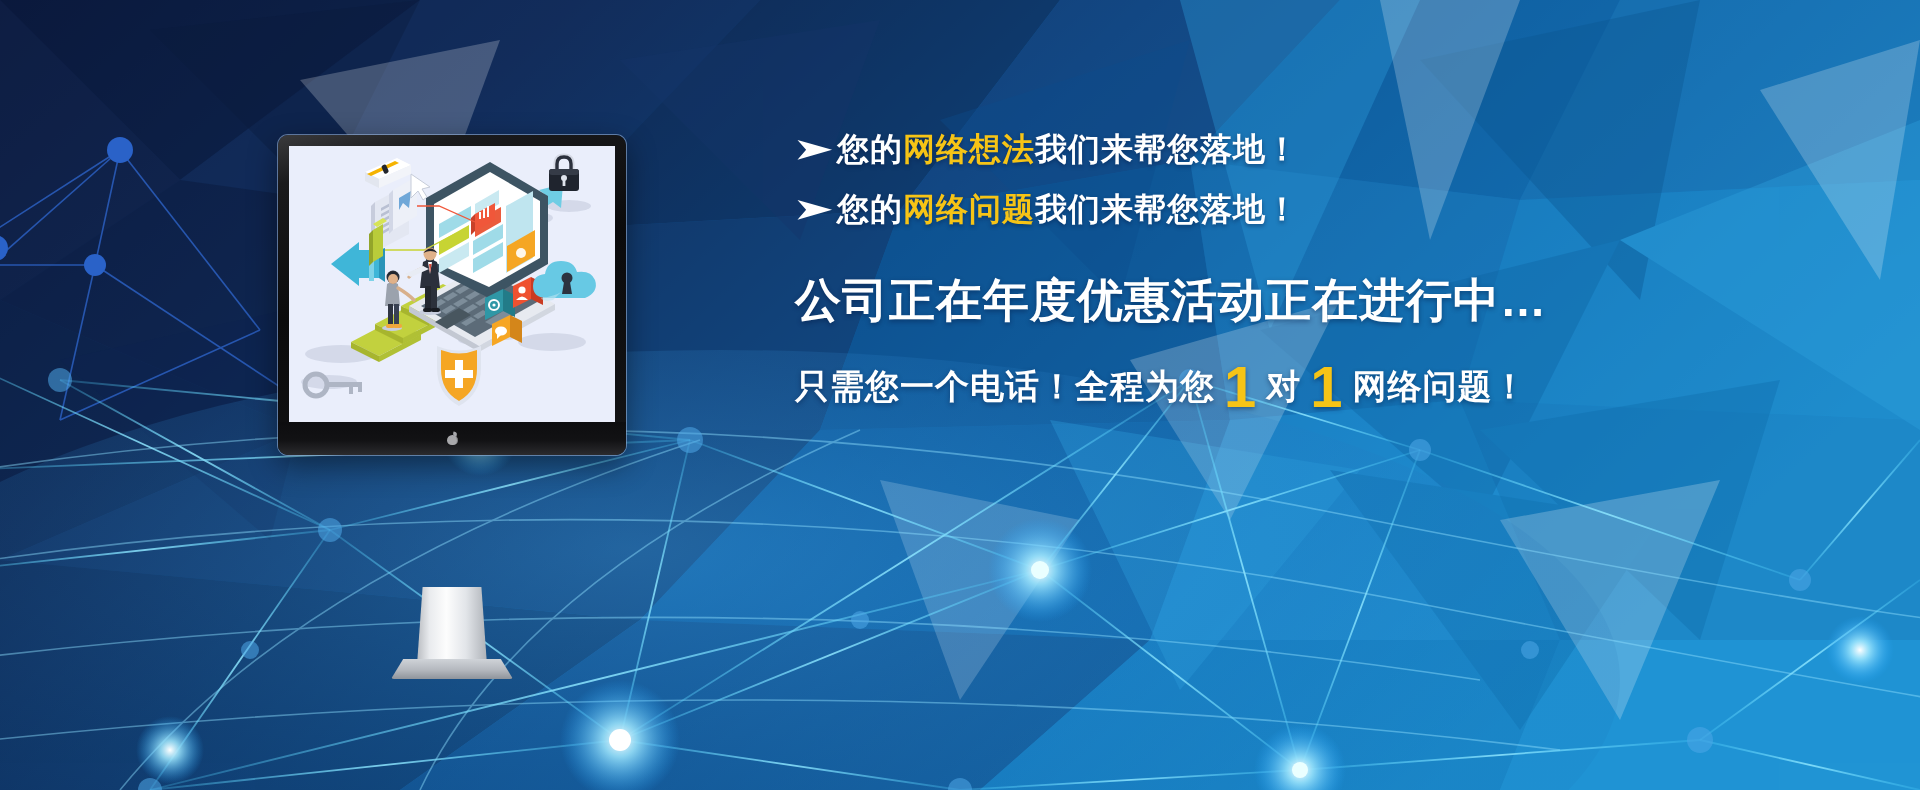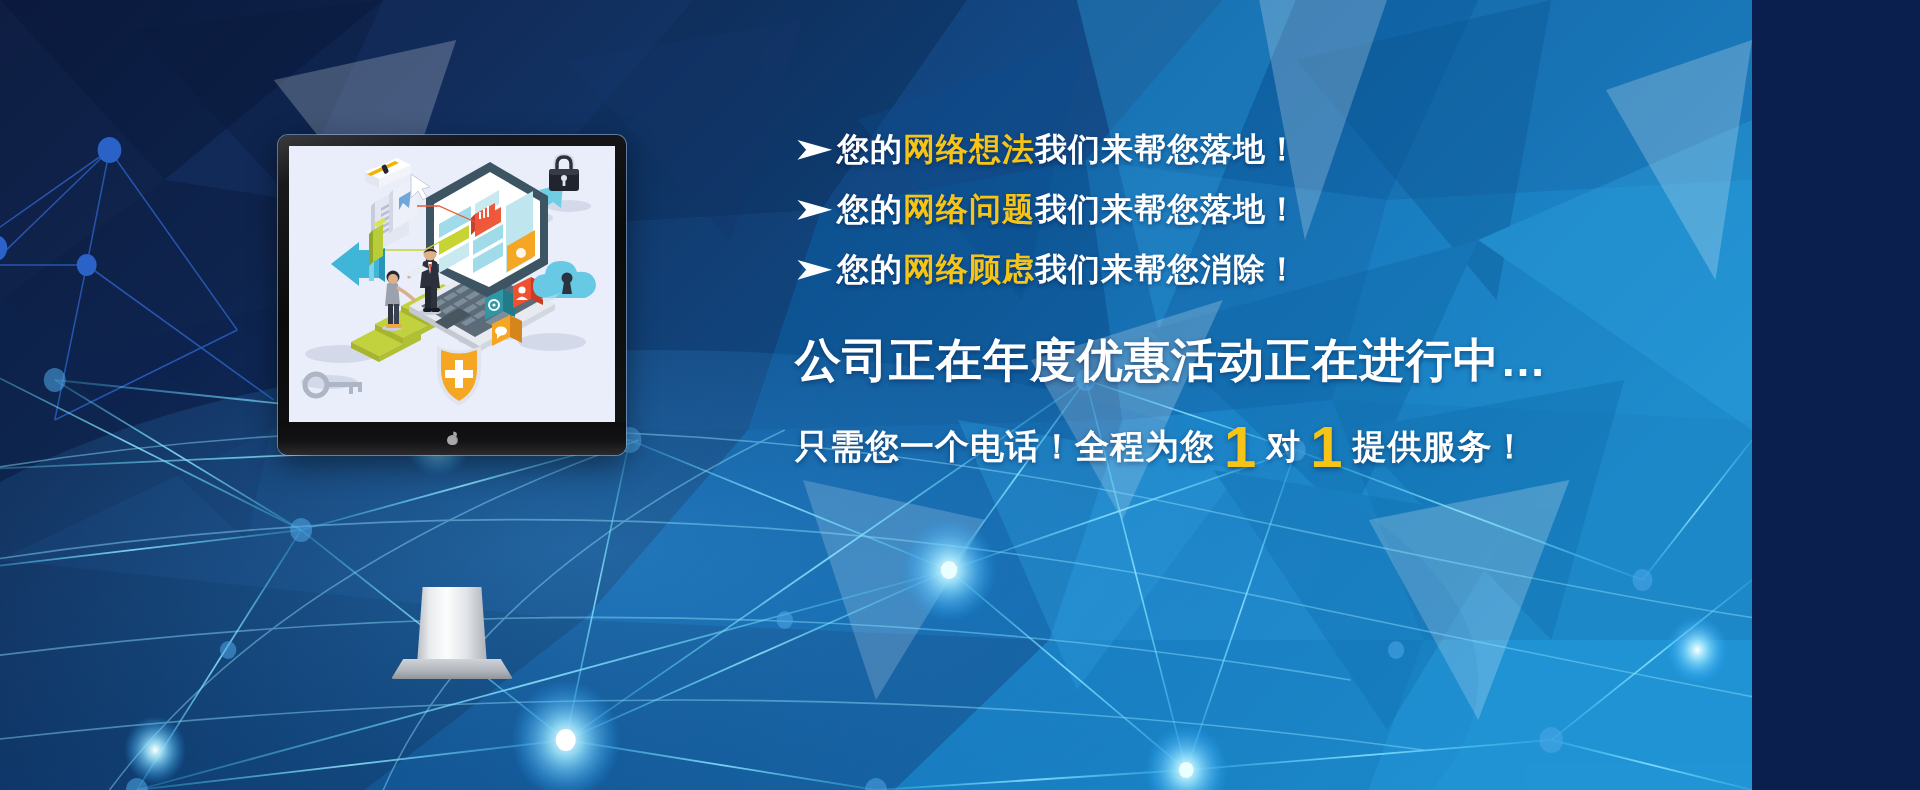--- a/index.html
+++ b/index.html
@@ -1,20 +1,20 @@
 <!DOCTYPE html>
 <html><head>
 <meta charset="utf-8">
 <style>
   * { margin:0; padding:0; box-sizing:border-box; }
   html,body { width:1920px; height:790px; overflow:hidden; background:#0a1f4d; }
   body { font-family:"Liberation Sans","DejaVu Sans",sans-serif; }
 
   .banner{
-    position:relative; width:1752px; height:790px; overflow:hidden;
+    position:relative; width:1920px; height:790px; overflow:hidden;
     background:linear-gradient(110deg,#0d1f48 0%,#12305f 22%,#0f4f8f 48%,#1273ba 72%,#1e8fd0 100%);
   }
 
   
   .poly-layer{ position:absolute; inset:0; }
   .poly-layer svg{ position:absolute; inset:0; width:100%; height:100%; display:block; }
 
   
   .mesh-layer{ position:absolute; left:0; right:0; bottom:0; height:470px; }
   .mesh-layer svg{ position:absolute; inset:0; width:100%; height:100%; display:block; }
@@ -513,31 +513,25 @@
       <span class="bullet-text"><span>您的</span><span class="hl">网络想法</span><span>我们来帮您落地！</span></span>
     </div>
 
     <div class="bullet-row">
       <svg class="arrow-icon" viewBox="0 0 34 24">
         <polygon points="2,4 30,12 2,20 9,12" fill="#ffffff"></polygon>
       </svg>
       <span class="bullet-text"><span>您的</span><span class="hl">网络问题</span><span>我们来帮您落地！</span></span>
     </div>
 
-    <div class="bullet-row">
-      <svg class="arrow-icon" viewBox="0 0 34 24">
-        <polygon points="2,4 30,12 2,20 9,12" fill="#ffffff"></polygon>
-      </svg>
-      <span class="bullet-text"><span>您的</span><span class="hl">网络顾虑</span><span>我们来帮您消除！</span></span>
-    </div>
 
     <div class="tagline">公司正在年度优惠活动正在进行中…</div>
 
     <div class="cta">
       <span>只需您一个电话！全程为您</span>
       <span class="big1">1</span>
       <span>对</span>
       <span class="big1">1</span>
-      <span>提供服务！</span>
+      <span>网络问题！</span>
     </div>
   </div>
 
 </div>
 
 </body></html>

